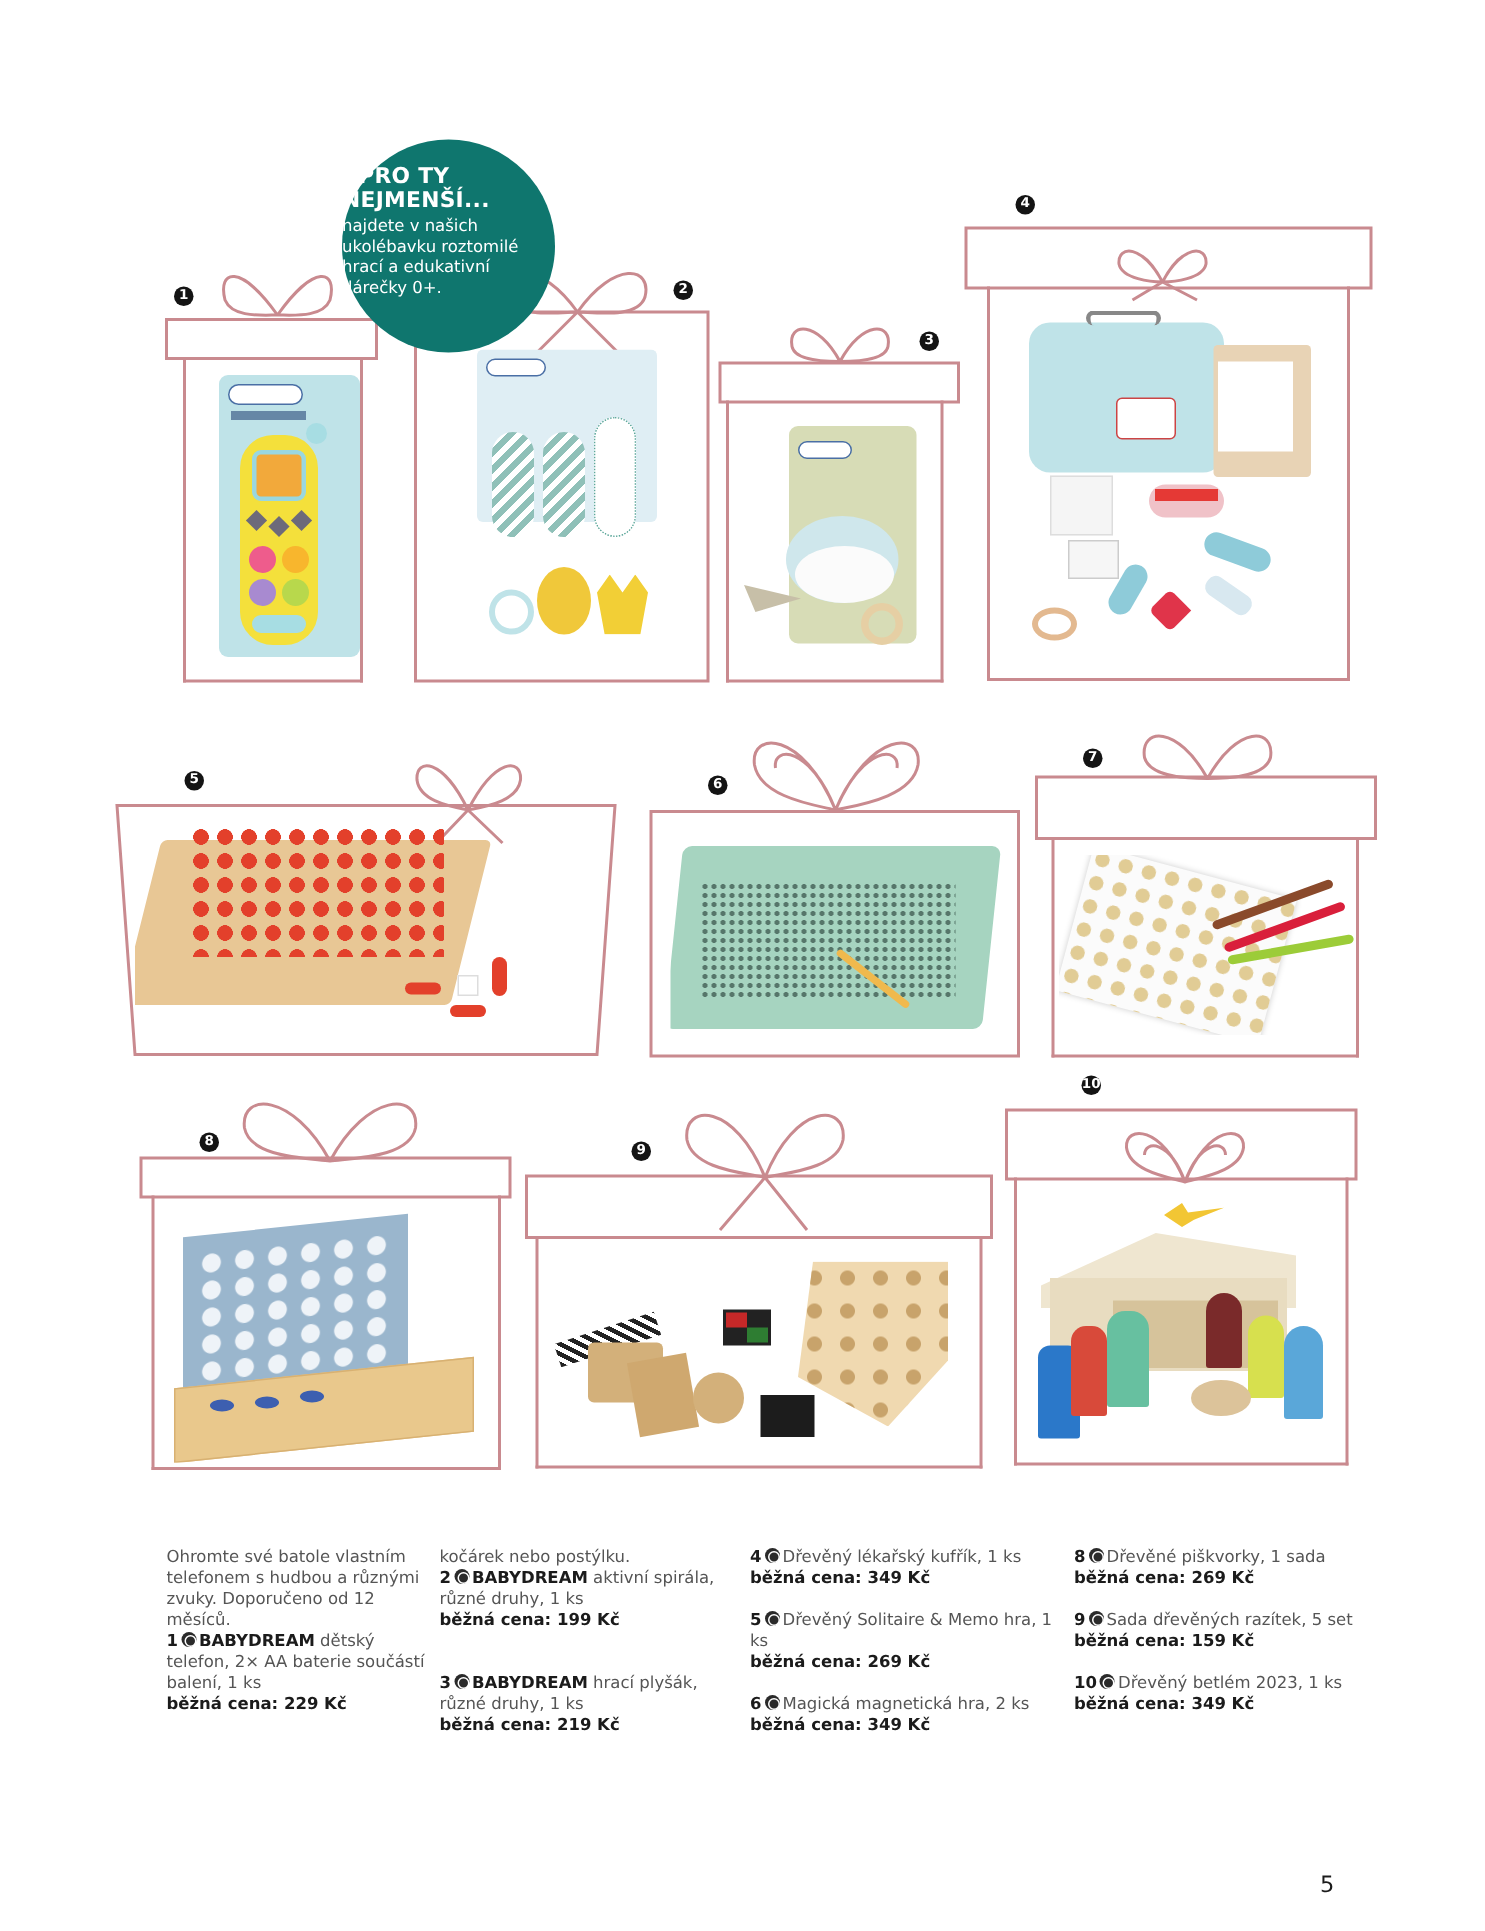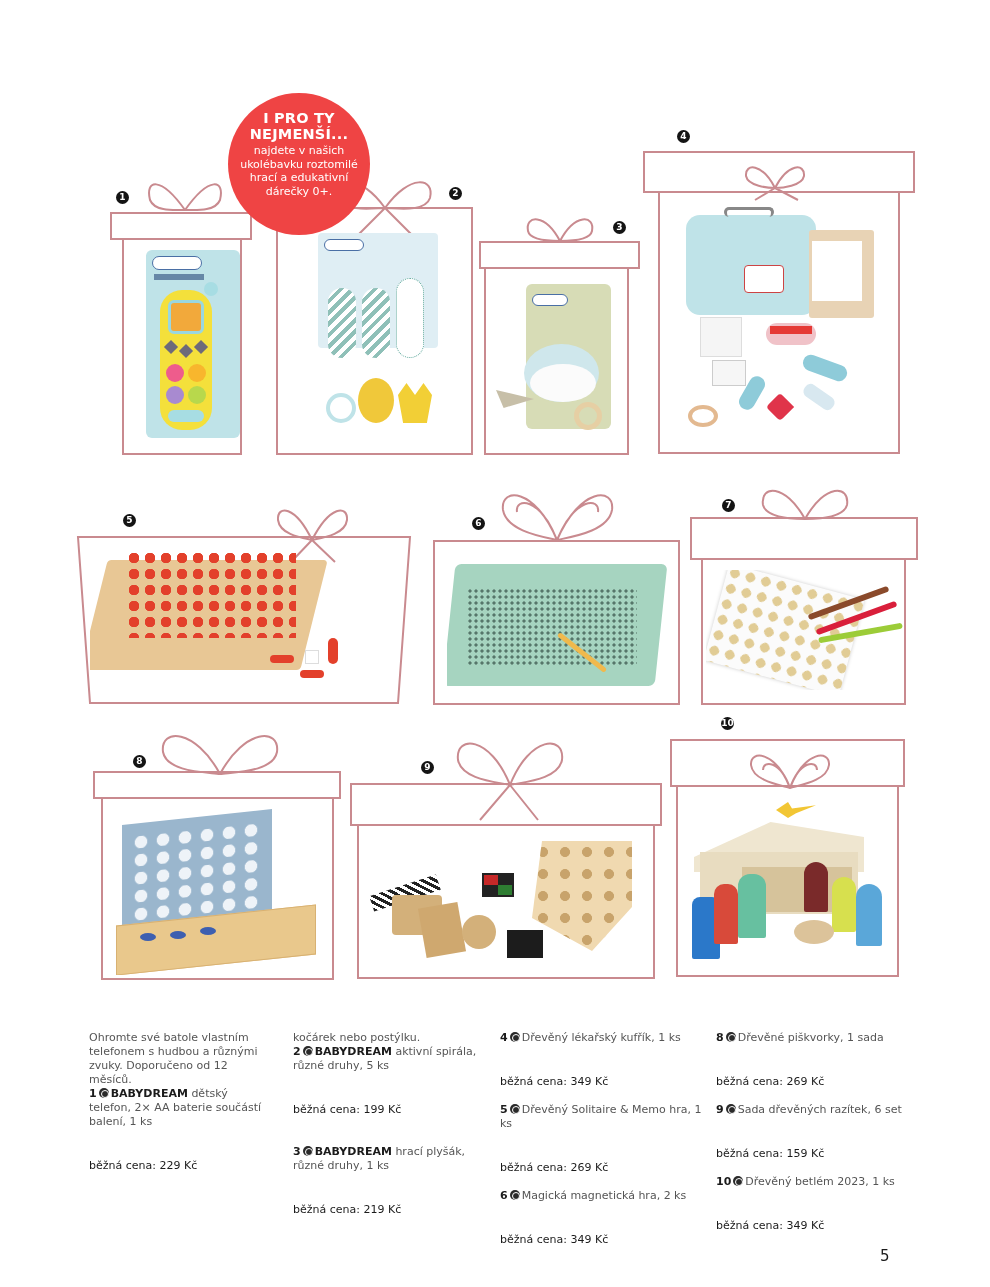--- a/index.html
+++ b/index.html
@@ -11,35 +11,35 @@
   .bow { position: absolute; }
   .num {
     position: absolute; width: 13px; height: 13px; border-radius: 50%;
     background: #141414; color: #fff; font-size: 9px; font-weight: bold;
     line-height: 13px; text-align: center;
   }
 
   
   .promo {
     position: absolute; left: 228px; top: 93px; width: 142px; height: 142px;
-    border-radius: 50%; background: #ef4444; color: #fff; text-align: center;
+    border-radius: 50%; background: #0f766e; color: #fff; text-align: left;
     padding-top: 17px;
   }
   .promo .h { font-size: 14.5px; font-weight: bold; line-height: 16px; letter-spacing: 0.2px; }
   .promo .s { font-size: 11px; line-height: 13.5px; margin-top: 2px; }
 
   
   .art { position: absolute; overflow: hidden; }
 
   
   .col { position: absolute; top: 1031px; font-size: 11px; line-height: 14px; color: #555; }
   .col p { margin-bottom: 14px; }
   .col b.brand { color: #1b1b1b; font-weight: bold; margin-top: 12px; }
   .col .n { color: #1b1b1b; font-weight: bold; }
-  .col .price { color: #1b1b1b; font-weight: normal; display: block; margin-top: 30px; }
+  .col .price { color: #1b1b1b; font-weight: bold; display: block; }
   .logo-icon {
     display: inline-block; width: 10px; height: 10px; border-radius: 50%;
     background: #2a2a2a; position: relative; top: 1px; margin: 0 2px;
   }
   .logo-icon::after {
     content: ""; position: absolute; left: 2px; top: 2px; width: 6px; height: 6px;
     border-radius: 50%; border: 1px solid #fff;
   }
   .pagenum { position: absolute; left: 880px; top: 1247px; font-size: 15px; color: #1b1b1b; }
 </style>
@@ -237,34 +237,34 @@
     <div class="abs" style="left:118px;top:70px;width:24px;height:50px;background:#7a2a2a;border-radius:12px 12px 2px 2px;"></div>
     <div class="abs" style="left:146px;top:85px;width:24px;height:55px;background:#d7e04e;border-radius:12px 12px 2px 2px;"></div>
     <div class="abs" style="left:170px;top:92px;width:26px;height:62px;background:#5aa7d9;border-radius:13px 13px 2px 2px;"></div>
     <div class="abs" style="left:6px;top:105px;width:28px;height:62px;background:#2b78c9;border-radius:8px 8px 2px 2px;"></div>
     <div class="abs" style="left:28px;top:92px;width:24px;height:60px;background:#d84a3a;border-radius:10px 10px 2px 2px;"></div>
     <div class="abs" style="left:52px;top:82px;width:28px;height:64px;background:#67c0a0;border-radius:12px 12px 2px 2px;"></div>
     <div class="abs" style="left:108px;top:128px;width:40px;height:24px;border-radius:50%;background:#dcc39a;"></div>
   </div>
 </div>
 
-<div class="col" style="left:89px;width:175px;">
+<div class="col" style="left:111px;width:175px;">
   <p>
     <span>Ohromte své batole vlastním telefonem s hudbou a různými zvuky. Doporučeno od 12 měsíců.</span><br>
     <span class="n">1</span><span class="logo-icon"></span><b class="brand">BABYDREAM</b>
     <span>dětský telefon, 2× AA baterie součástí balení, 1 ks</span>
     <span class="price">běžná cena: 229 Kč</span>
   </p>
 </div>
 
 <div class="col" style="left:293px;width:195px;">
   <p>
     <span>kočárek nebo postýlku.</span><br>
     <span class="n">2</span><span class="logo-icon"></span><b class="brand">BABYDREAM</b>
-    <span>aktivní spirála, různé druhy, 5 ks</span>
+    <span>aktivní spirála, různé druhy, 1 ks</span>
     <span class="price">běžná cena: 199 Kč</span>
   </p>
   <p>
     <br>
     <span class="n">3</span><span class="logo-icon"></span><b class="brand">BABYDREAM</b>
     <span>hrací plyšák, různé druhy, 1 ks</span>
     <span class="price">běžná cena: 219 Kč</span>
   </p>
 </div>
 
@@ -282,21 +282,21 @@
     <span class="price">běžná cena: 349 Kč</span>
   </p>
 </div>
 
 <div class="col" style="left:716px;width:190px;">
   <p>
     <span class="n">8</span><span class="logo-icon"></span><span>Dřevěné piškvorky, 1 sada</span>
     <span class="price">běžná cena: 269 Kč</span>
   </p>
   <p>
-    <span class="n">9</span><span class="logo-icon"></span><span>Sada dřevěných razítek, 6 set</span>
+    <span class="n">9</span><span class="logo-icon"></span><span>Sada dřevěných razítek, 5 set</span>
     <span class="price">běžná cena: 159 Kč</span>
   </p>
   <p>
     <span class="n">10</span><span class="logo-icon"></span><span>Dřevěný betlém 2023, 1 ks</span>
     <span class="price">běžná cena: 349 Kč</span>
   </p>
 </div>
 
 <div class="pagenum">5</div>
 

